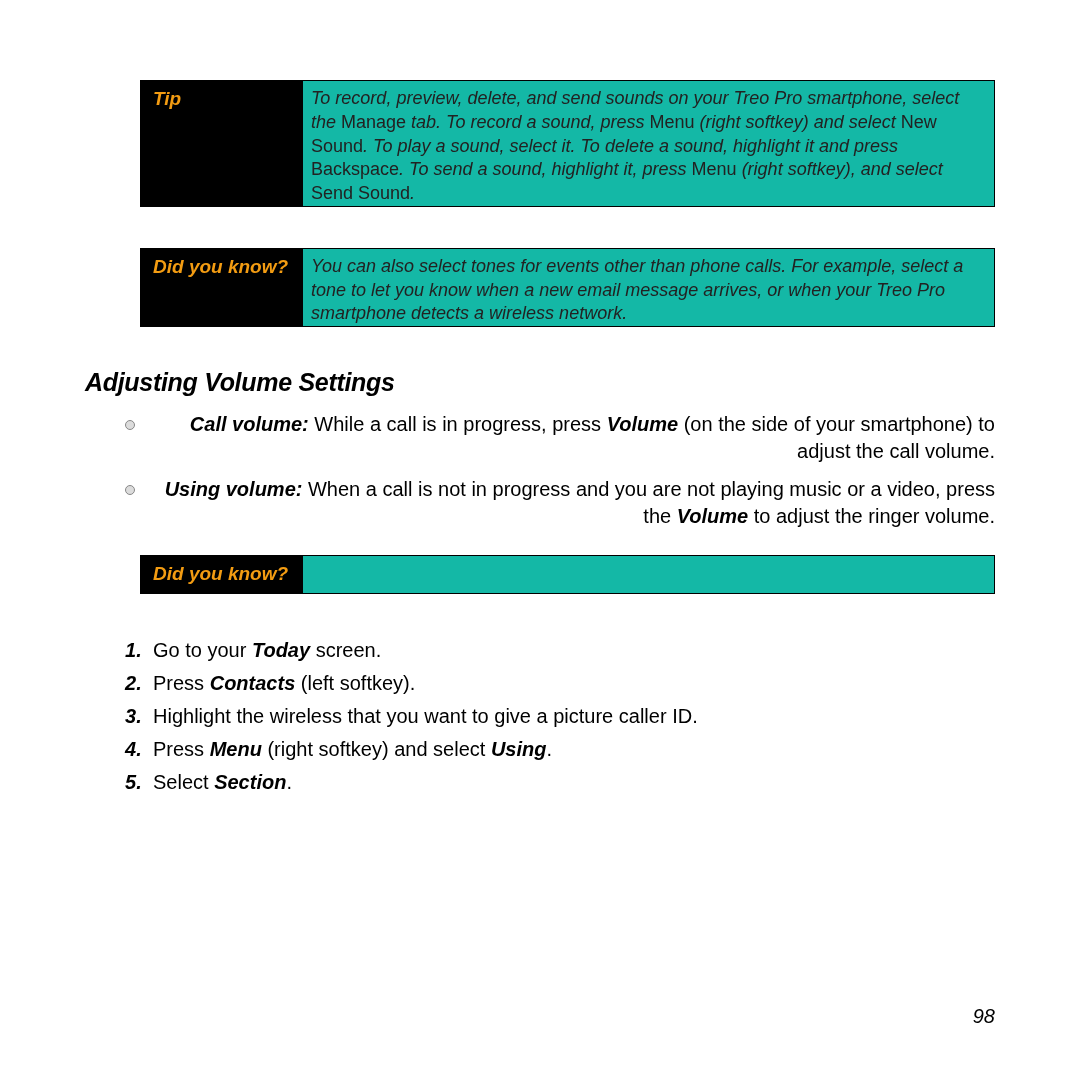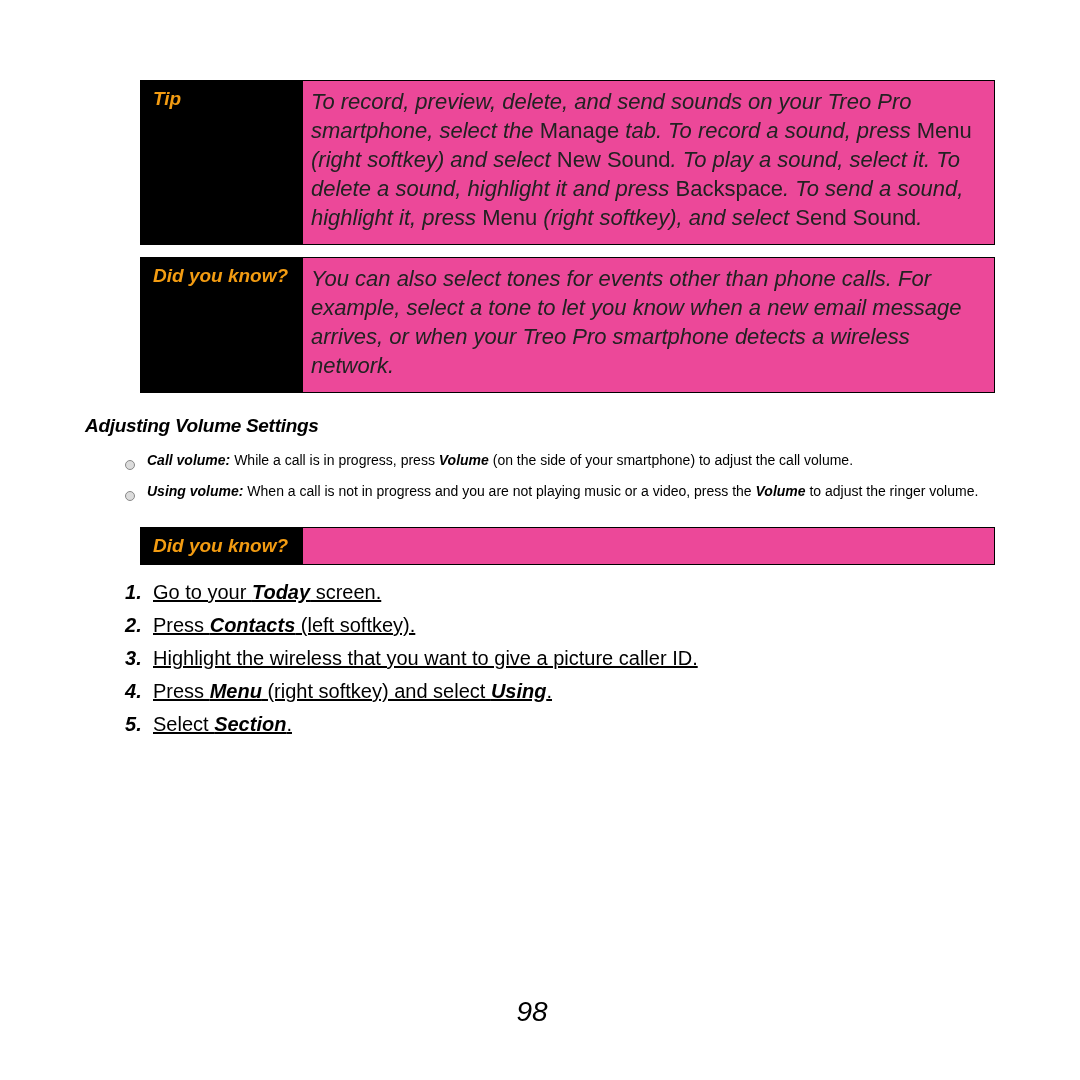--- a/index.html
+++ b/index.html
@@ -15,63 +15,64 @@
     position: relative;
     width: 1080px;
     height: 1080px;
     box-sizing: border-box;
     padding: 80px 85px 0 85px;
   }
   .callout {
     display: flex;
     border: 1px solid #000;
     margin-left: 55px;
-    margin-bottom: 12px;
-    background: #ec4899;
+    margin-bottom: 41px;
+    background: #14b8a6;
   }
   .callout-label {
     flex: 0 0 140px;
     background: #000;
     color: #f39c12;
     font-style: italic;
     font-weight: bold;
     padding: 6px 10px 6px 12px;
     font-size: 19px;
     line-height: 1.3;
   }
   .callout-body {
     flex: 1;
-    padding: 6px 14px 12px 8px;
+    padding: 6px 14px 0 8px;
     font-style: italic;
-    font-size: 22px;
+    font-size: 18px;
     line-height: 1.32;
     color: #222;
   }
   .callout-body .upright {
     font-style: normal;
     font-family: Arial, Helvetica, sans-serif;
   }
   h2.section-heading {
-    font-size: 19px;
+    font-size: 25px;
     font-style: italic;
     font-weight: bold;
     margin: 22px 0 14px 0;
     letter-spacing: -0.3px;
   }
   ul.bullets {
     list-style: none;
     padding: 0;
     margin: 0 0 26px 40px;
   }
   ul.bullets > li {
     position: relative;
     padding-left: 22px;
-    font-size: 14px;
+    font-size: 20px;
     line-height: 1.33;
     margin-bottom: 12px;
+    text-align: right;
   }
   ul.bullets > li::before {
     content: "";
     position: absolute;
     left: 0;
     top: 9px;
     width: 8px;
     height: 8px;
     background: #dcdcdc;
     border: 1px solid #888;
@@ -83,40 +84,39 @@
     padding: 0;
     margin: 0 0 0 40px;
   }
   ol.steps > li {
     counter-increment: step;
     position: relative;
     padding-left: 28px;
     font-size: 20px;
     line-height: 1.55;
     margin-bottom: 2px;
-    text-decoration: underline;
   }
   ol.steps > li::before {
     content: counter(step) ".";
     position: absolute;
     left: 0;
     top: 0;
     font-weight: bold;
     font-style: italic;
   }
   .bi { font-weight: bold; font-style: italic; }
   .footer {
     position: absolute;
     bottom: 52px;
     left: 69px;
     right: 85px;
     display: flex;
-    justify-content: center;
+    justify-content: flex-end;
     font-style: italic;
-    font-size: 28px;
+    font-size: 20px;
   }
   .footer .pnum { font-weight: normal; }
 </style>
 </head>
 <body>
 
 <div class="page">
 
   <div class="callout">
     <div class="callout-label">Tip</div>

